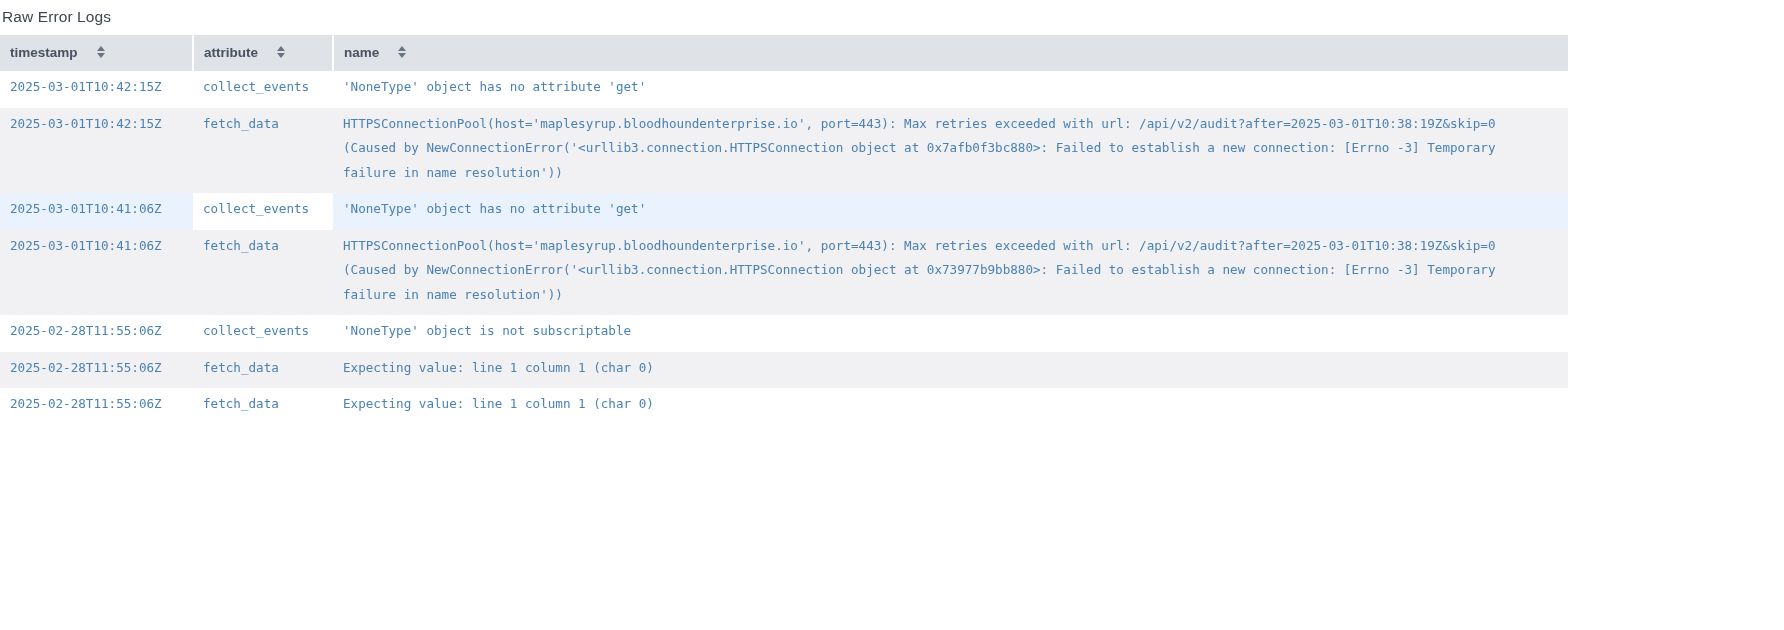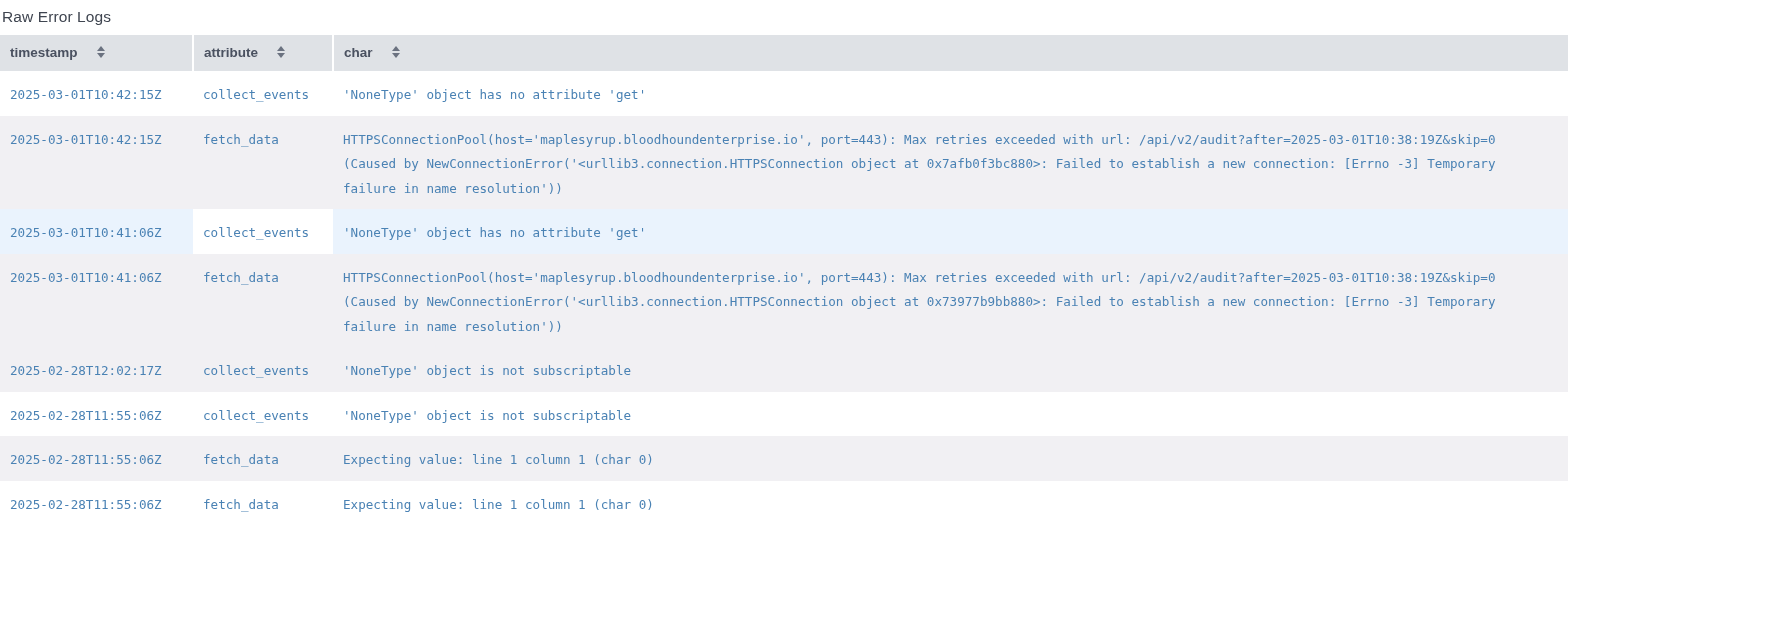--- a/index.html
+++ b/index.html
@@ -80,21 +80,21 @@
   .sort-icon::after {
     bottom: 1px;
     border-top: 5px solid #6b7280;
   }
 
   table.logs tbody td {
     font-family: "DejaVu Sans Mono", "Liberation Mono", monospace;
     font-size: 12.6px;
     line-height: 24.5px;
     color: #4a82b4;
-    padding: 12px 12px 8px 10px;
+    padding: 4px 12px 8px 10px;
     vertical-align: top;
     word-break: break-word;
     white-space: pre-wrap;
   }
 
   col.c-ts { width: 193px; }
   col.c-fn { width: 140px; }
   col.c-err { width: 1235px; }
 
   tr.stripe-odd  td { background: #ffffff; }
@@ -127,21 +127,21 @@
           </span>
         </th>
         <th>
           <span class="th-inner">
             <span>attribute</span>
             <span class="sort-icon"></span>
           </span>
         </th>
         <th>
           <span class="th-inner">
-            <span>char</span>
+            <span>name</span>
             <span class="sort-icon"></span>
           </span>
         </th>
       </tr>
     </thead>
     <tbody id="logs-body">
         <tr class="stripe-odd">
           <td>2025-03-01T10:42:15Z</td>
           <td>collect_events</td>
           <td>'NoneType' object has no attribute 'get'</td>
@@ -154,25 +154,20 @@
         <tr class="stripe-odd row-highlight">
           <td>2025-03-01T10:41:06Z</td>
           <td class="cell-active">collect_events</td>
           <td>'NoneType' object has no attribute 'get'</td>
         </tr>
         <tr class="stripe-even">
           <td>2025-03-01T10:41:06Z</td>
           <td>fetch_data</td>
           <td>HTTPSConnectionPool(host='maplesyrup.bloodhoundenterprise.io', port=443): Max retries exceeded with url: /api/v2/audit?after=2025-03-01T10:38:19Z&amp;skip=0 (Caused by NewConnectionError('&lt;urllib3.connection.HTTPSConnection object at 0x73977b9bb880&gt;: Failed to establish a new connection: [Errno -3] Temporary failure in name resolution'))</td>
         </tr>
-        <tr class="stripe-even">
-          <td>2025-02-28T12:02:17Z</td>
-          <td>collect_events</td>
-          <td>'NoneType' object is not subscriptable</td>
-        </tr>
         <tr class="stripe-odd">
           <td>2025-02-28T11:55:06Z</td>
           <td>collect_events</td>
           <td>'NoneType' object is not subscriptable</td>
         </tr>
         <tr class="stripe-even">
           <td>2025-02-28T11:55:06Z</td>
           <td>fetch_data</td>
           <td>Expecting value: line 1 column 1 (char 0)</td>
         </tr>

